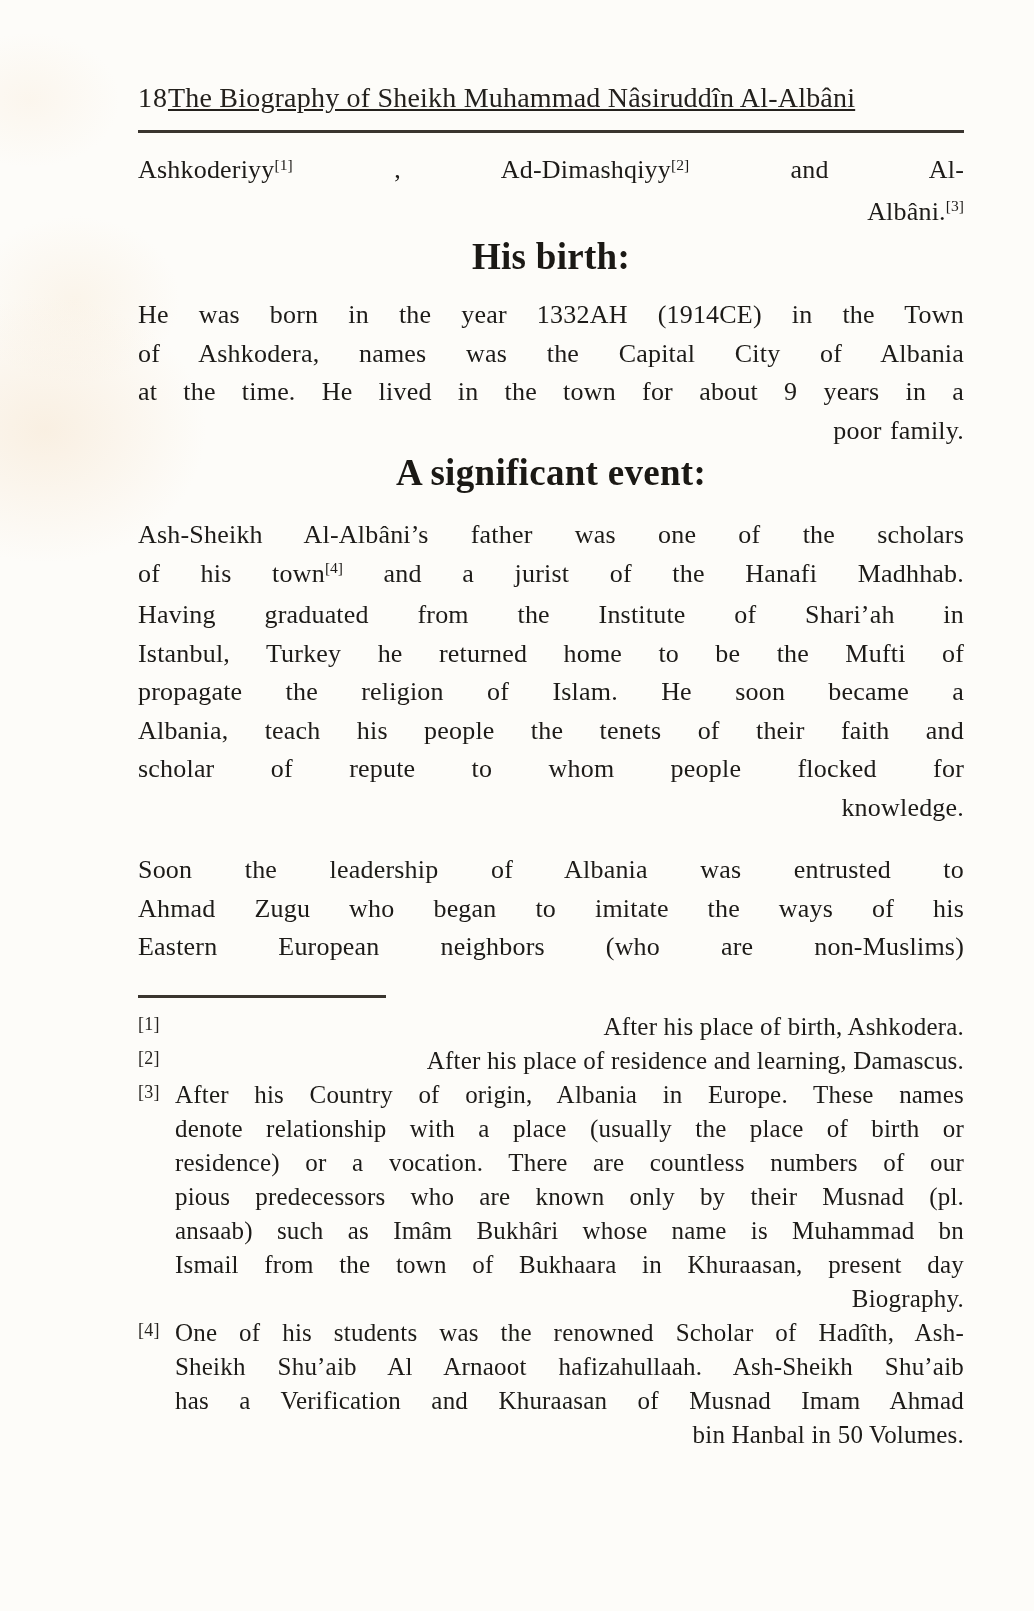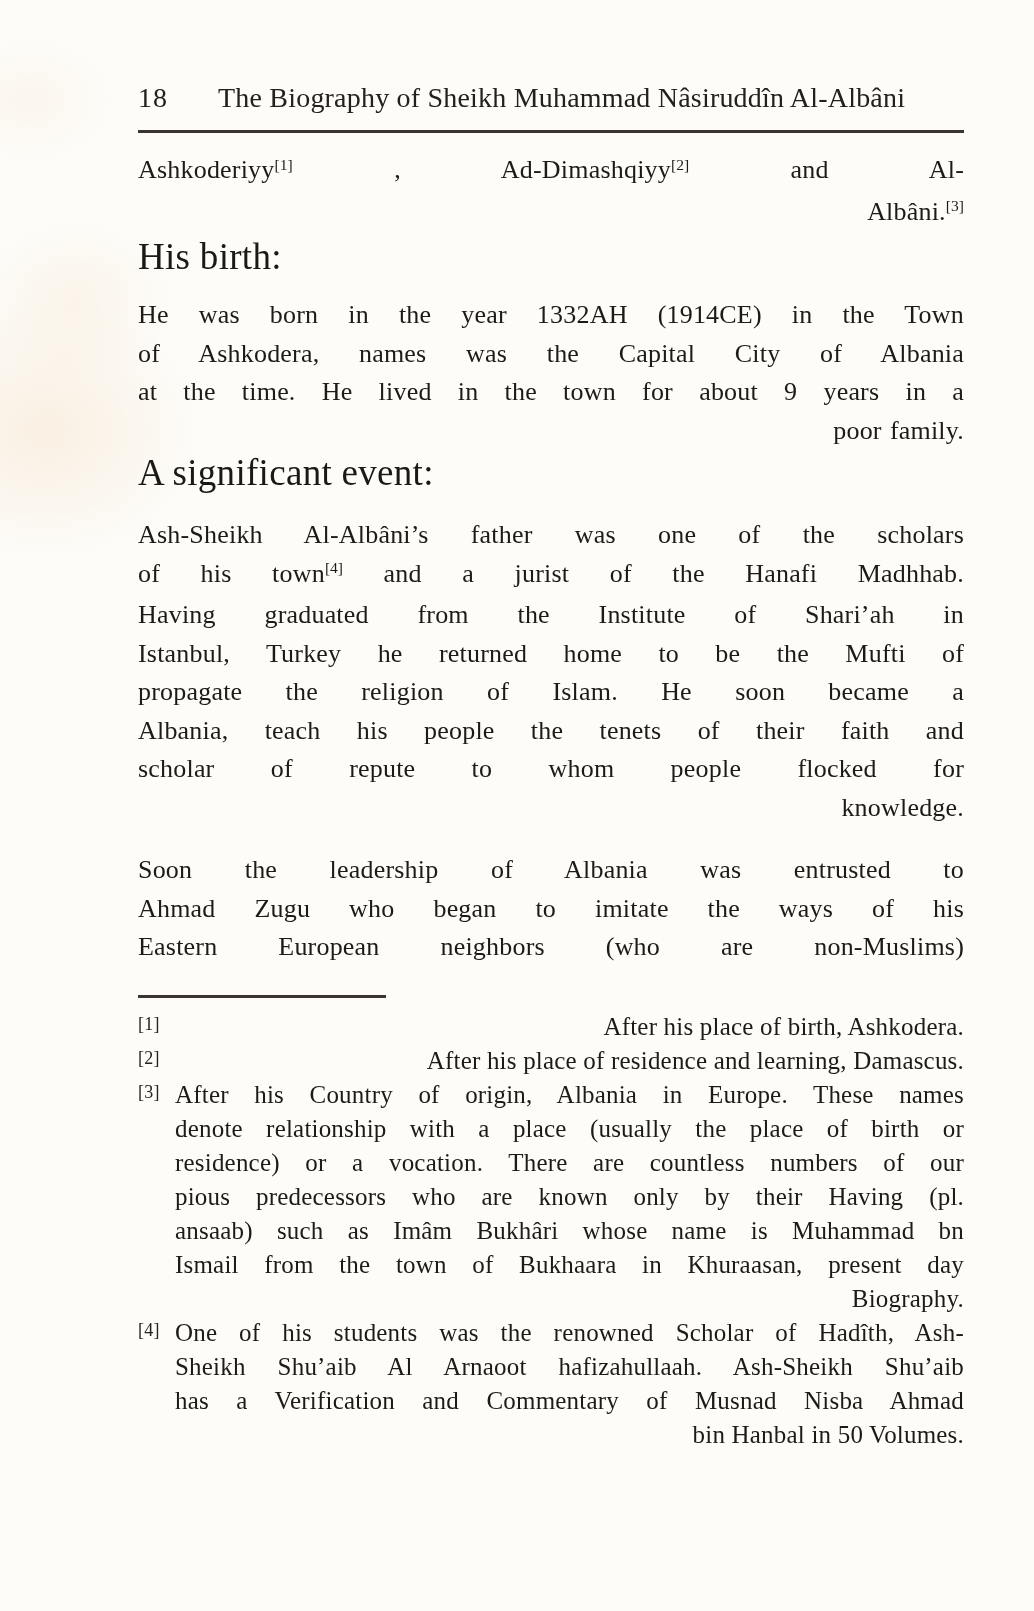--- a/index.html
+++ b/index.html
@@ -12,28 +12,28 @@
     background:
       radial-gradient(ellipse 230px 190px at 45px 430px, rgba(246,229,207,0.55), rgba(246,229,207,0) 70%),
       radial-gradient(ellipse 150px 120px at 75px 300px, rgba(248,235,216,0.45), rgba(248,235,216,0) 70%),
       radial-gradient(ellipse 120px 90px at 30px 100px, rgba(250,240,226,0.5), rgba(250,240,226,0) 75%),
       #fdfcf9;
     font-family:"Liberation Serif","DejaVu Serif",serif;
     color:#1d1b18;
     overflow:hidden;
   }
   .header{display:flex;align-items:baseline;font-size:28px;line-height:35px;color:#24211d;}
-  .page-num{margin-right:50px;letter-spacing:1px;}
-  .header-title{letter-spacing:0.2px;}
+  .page-num{letter-spacing:1px;}
+  .header-title{letter-spacing:0.2px;text-decoration:underline;}
   .header-rule{border:none;border-top:3px solid #3a352f;margin:15px 0 0 0;}
 
   .intro{margin-top:18px;font-size:34px;line-height:45px;letter-spacing:1.2px;}
   .intro .sup{letter-spacing:0;}
 
-  h2.section-heading{font-size:37px;line-height:46px;font-weight:normal;margin:0;color:#1b1915;letter-spacing:0.3px;}
+  h2.section-heading{font-size:37px;line-height:46px;font-weight:bold;margin:0;color:#1b1915;letter-spacing:0.3px;text-align:center;}
   .h-birth{margin-top:12px;}
   .h-event{margin-top:22px;}
 
   .para{font-size:26px;line-height:38.5px;word-spacing:1.5px;letter-spacing:0.2px;}
   .p-birth{margin-top:16px;}
   .p-father{margin-top:20px;}
   .p-leadership{margin-top:24px;}
 
   .line{text-align:right;}
   .line.just{text-align:justify;text-align-last:justify;}
@@ -104,30 +104,30 @@
       <div class="fn-text">
           <div class="line"><span>After his place of residence and learning, Damascus.</span></div>
         </div>
     </div>
     <div class="footnote">
       <span class="fn-marker">[3]</span>
       <div class="fn-text">
           <div class="line just"><span>After his Country of origin, Albania in Europe. These names</span></div>
           <div class="line just"><span>denote relationship with a place (usually the place of birth or</span></div>
           <div class="line just"><span>residence) or a vocation. There are countless numbers of our</span></div>
-          <div class="line just"><span>pious predecessors who are known only by their </span><span class="it">Having (pl.</span></div>
+          <div class="line just"><span>pious predecessors who are known only by their </span><span class="it">Musnad (pl.</span></div>
           <div class="line just"><span class="it">ansaab)</span><span> such as Imâm Bukhâri whose name is Muhammad bn</span></div>
           <div class="line just"><span>Ismail from the town of Bukhaara in Khuraasan, present day</span></div>
           <div class="line"><span>Biography.</span></div>
         </div>
     </div>
     <div class="footnote">
       <span class="fn-marker">[4]</span>
       <div class="fn-text">
           <div class="line just"><span>One of his students was the renowned Scholar of </span><span class="it">Hadîth</span><span>, Ash-</span></div>
           <div class="line just"><span>Sheikh Shu’aib Al Arnaoot </span><span class="it">hafizahullaah</span><span>. Ash-Sheikh Shu’aib</span></div>
-          <div class="line just"><span>has a Verification and Commentary of Musnad Nisba Ahmad</span></div>
+          <div class="line just"><span>has a Verification and Khuraasan of Musnad Imam Ahmad</span></div>
           <div class="line"><span>bin Hanbal in 50 Volumes.</span></div>
         </div>
     </div>
   </div>
 
 </div>
 
 </body></html>

